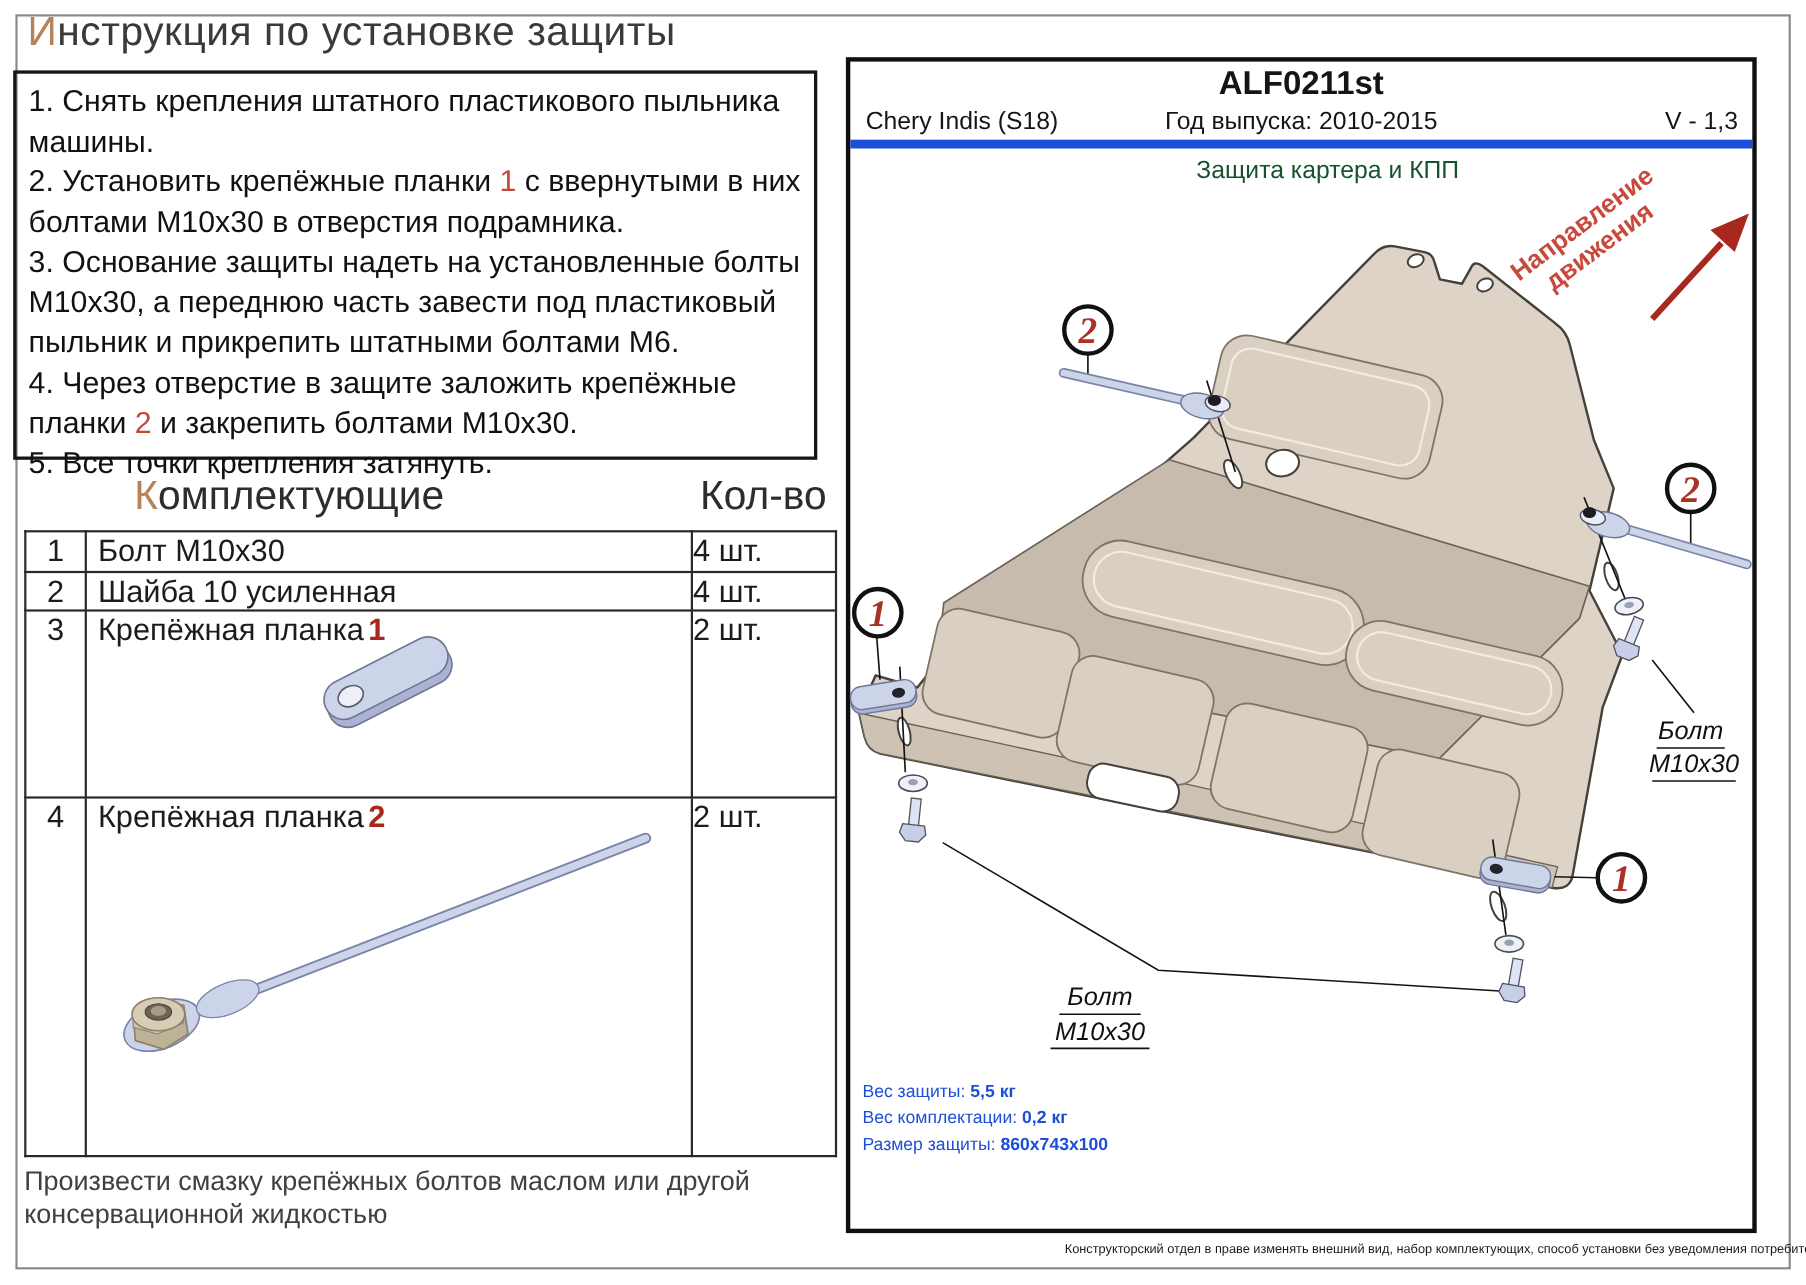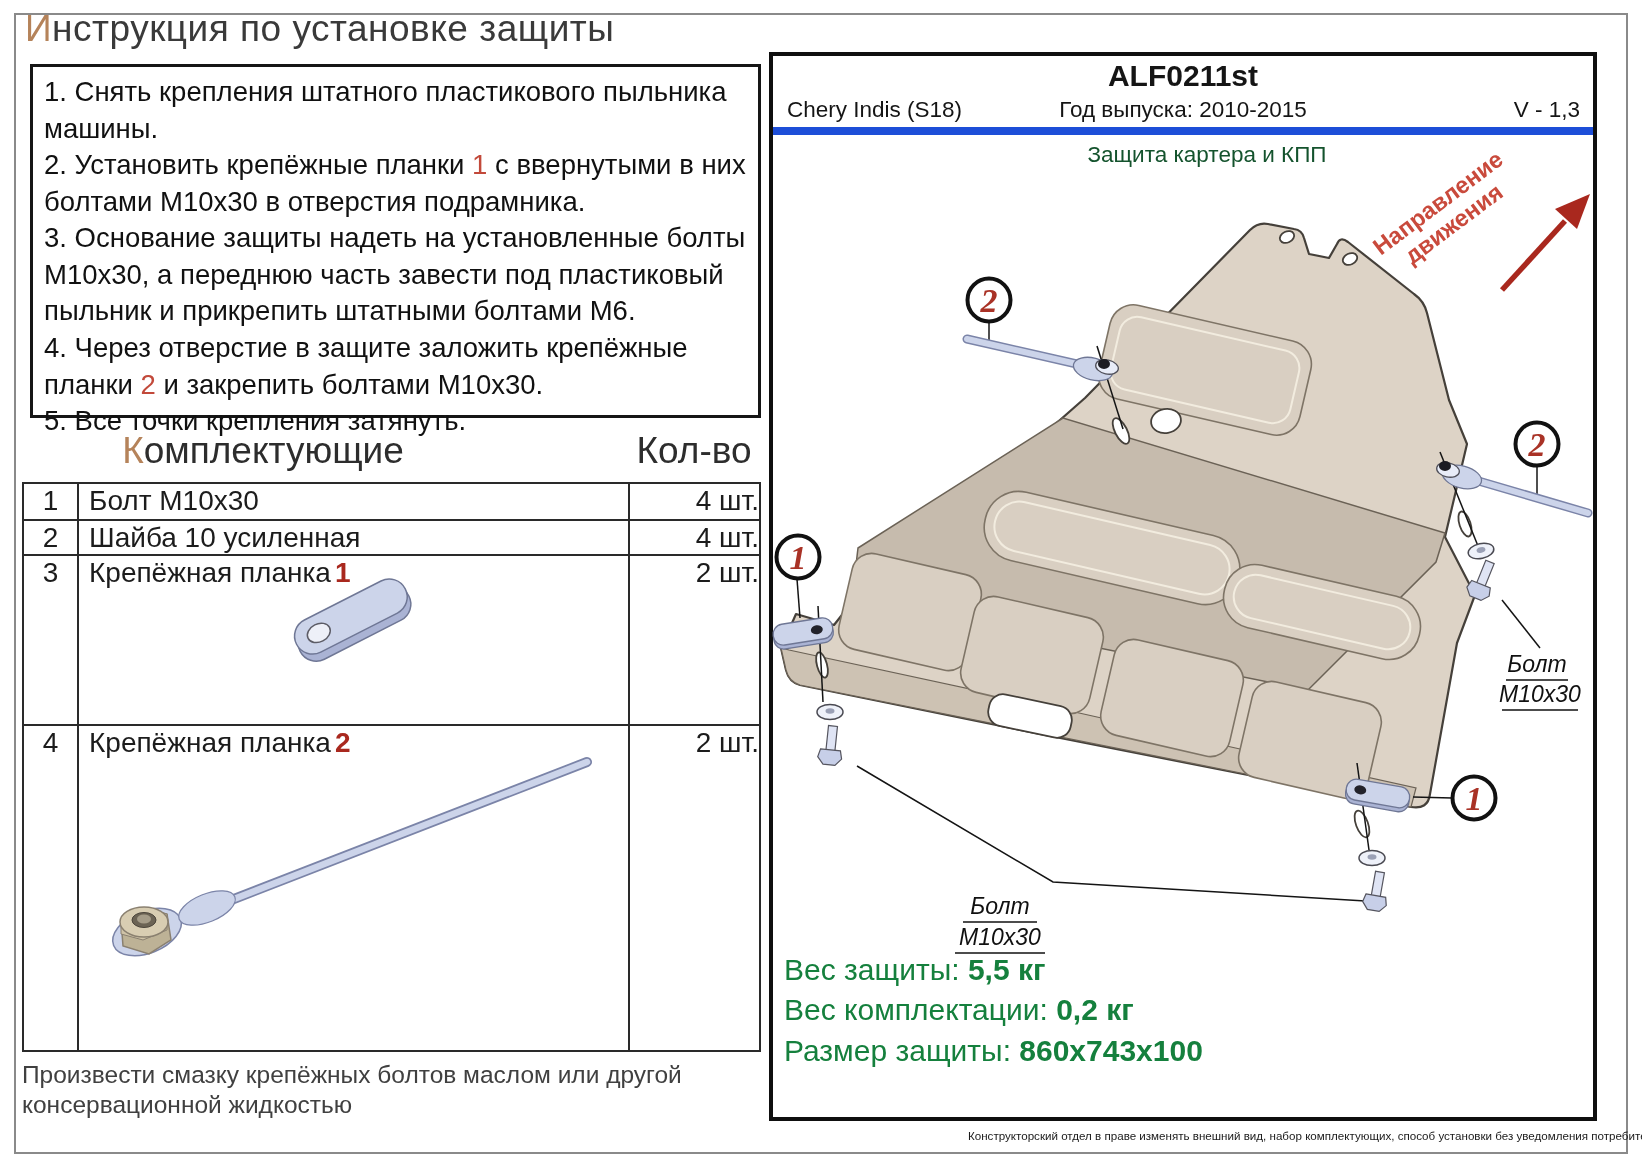--- a/index.html
+++ b/index.html
@@ -5,48 +5,48 @@
   html,body{margin:0;padding:0;background:#fff;}
   body{width:1642px;height:1168px;position:relative;overflow:hidden;
        font-family:"Liberation Sans","DejaVu Sans",sans-serif;color:#1c1c1c;}
   .abs{position:absolute;}
   
   .page-border{left:14px;top:13px;width:1610px;height:1137px;border:2px solid #8a8a8a;}
   
   .doc-title{left:25px;top:8px;font-size:37px;color:#3a3a3a;white-space:nowrap;letter-spacing:.5px;}
   .accent-letter{color:#b5835a;}
   
-  .instr-box{left:30px;top:64px;width:731px;height:354px;border:3px solid #161616;
+  .instr-box{left:12px;top:64px;width:731px;height:354px;border:3px solid #161616;
              box-sizing:border-box;padding:7px 8px 0 11px;font-size:27.5px;line-height:1.33;color:#111;}
   .inline-red{color:#c2493a;}
   
   .comp-header{left:22px;top:430px;width:737px;height:48px;font-size:37px;color:#2d2d2d;}
   .comp-header .name-part{position:absolute;left:0;top:0;width:482px;text-align:center;}
   .comp-header .qty-part{position:absolute;right:0;top:0;width:130px;text-align:center;}
   
   table.comp{position:absolute;left:22px;top:482px;width:737px;border-collapse:collapse;table-layout:fixed;}
   table.comp td{border:2.5px solid #2a2a2a;font-size:28px;vertical-align:top;padding:1px 0 0 0;}
   table.comp td.c-num{text-align:center;}
   table.comp td.c-name{padding-left:10px;}
-  table.comp td.c-qty{text-align:right;margin-left:28px;}
+  table.comp td.c-qty{text-align:left;margin-left:28px;}
   .red-bold{color:#a9281e;font-weight:bold;margin-left:4px;}
   
   .grease-note{left:22px;top:1060px;width:737px;text-align:left;color:#404040;
                font-size:24.5px;line-height:1.22;}
   
   .panel{left:769px;top:52px;width:828px;height:1069px;border:4px solid #0f0f0f;box-sizing:border-box;}
   .panel-head{position:absolute;left:0;top:0;width:100%;height:79px;border-bottom:8px solid #1d4ed8;box-sizing:border-box;}
   .part-code{position:absolute;left:0;top:3px;width:100%;text-align:center;font-size:30px;font-weight:bold;color:#151515;}
   .head-row2{position:absolute;left:0;top:41px;width:100%;font-size:22.5px;color:#151515;}
   .vehicle{position:absolute;left:14px;top:0;}
   .year{position:absolute;left:0;top:0;width:100%;text-align:center;}
   .version{position:absolute;right:13px;top:0;}
   .product-title{position:absolute;left:0;top:86px;width:100%;text-align:center;font-size:22.5px;color:#14532d;transform:translateX(24px);}
   
-  .specs{left:784px;top:952px;font-size:30px;color:#15803d;line-height:1.18;}
+  .specs{left:784px;top:984px;font-size:16px;color:#1d4ed8;line-height:1.18;}
   .specs .spec-line{margin-bottom:5px;white-space:pre;}
   .specs b{font-weight:bold;}
   
   .footnote{left:968px;top:1129px;font-size:11.6px;color:#1a1a1a;white-space:nowrap;}
   
   svg{display:block;}
   .svg-overlay{position:absolute;pointer-events:none;}
   text.callout-num{font-family:"Liberation Serif","DejaVu Serif",serif;font-weight:bold;font-style:italic;
                    font-size:34px;fill:#a93226;text-anchor:middle;}
   text.bolt-label{font-style:italic;font-size:23px;fill:#101010;text-anchor:middle;

